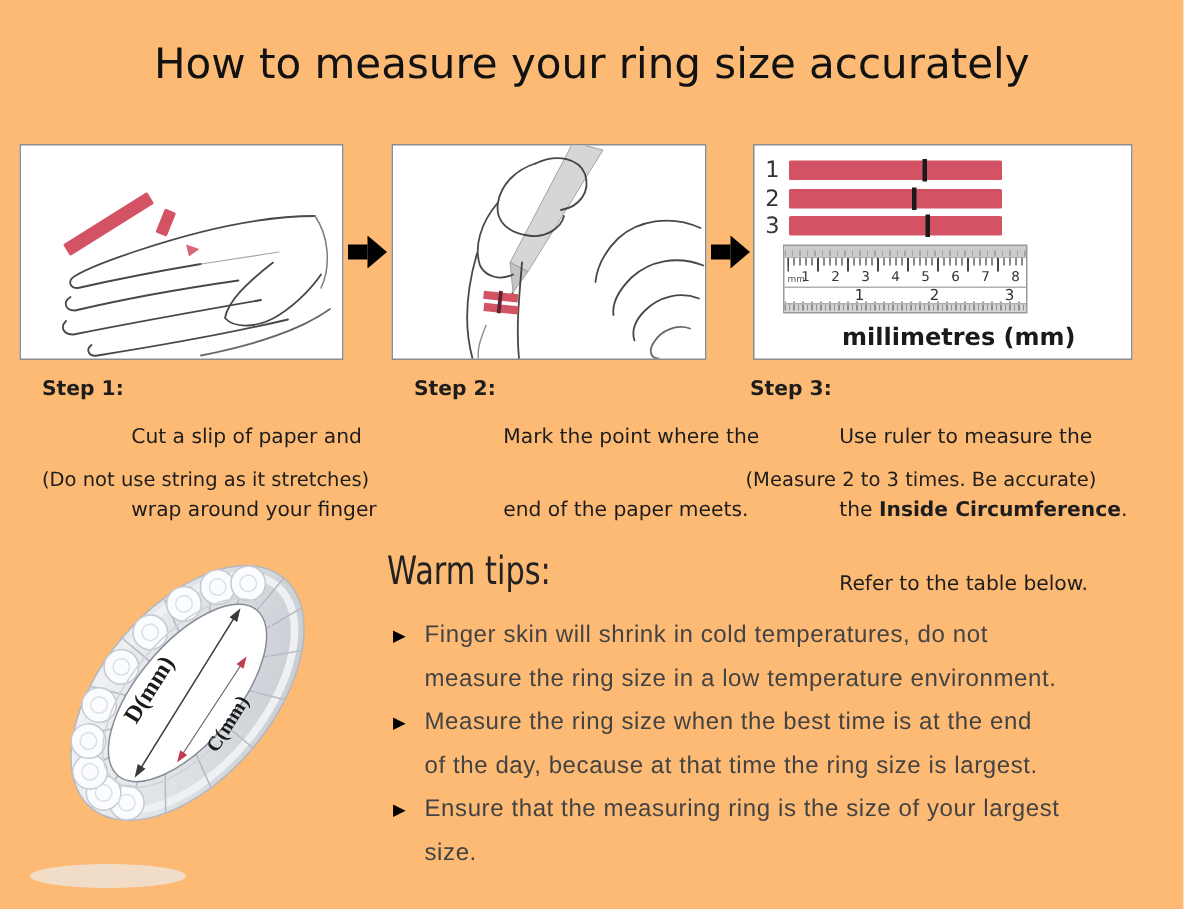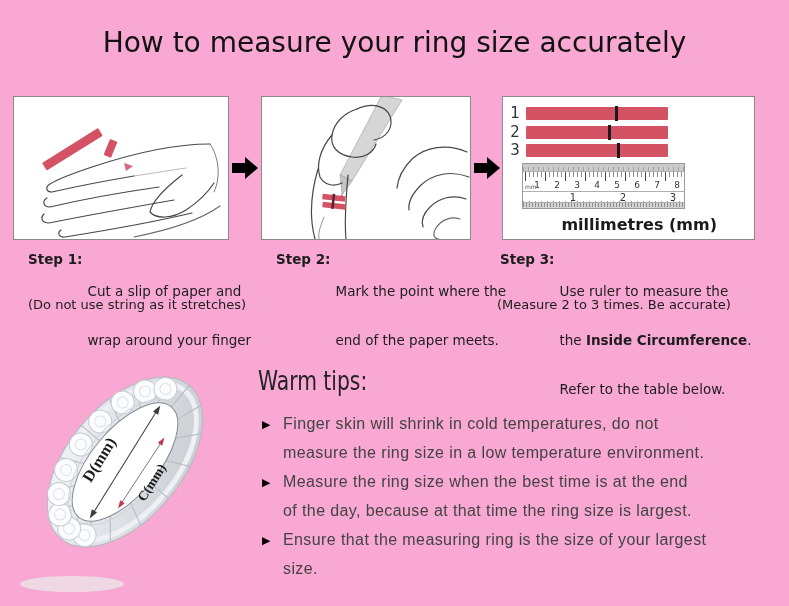--- a/index.html
+++ b/index.html
@@ -1,16 +1,16 @@
 <!DOCTYPE html>
 <html><head>
 <meta charset="utf-8">
 <style>
   html,body{margin:0;padding:0;background:#fff;}
-  .page{position:relative;width:789px;height:606px;background:#f9a8d4;overflow:hidden;
+  .page{position:relative;width:789px;height:606px;background:#fdba74;overflow:hidden;
         font-family:"DejaVu Sans",sans-serif;color:#1d1d1d;}
 
   
   .title{position:absolute;top:26px;left:0;right:0;text-align:center;
          font-size:28px;font-weight:500;letter-spacing:0px;color:#121212;margin:0;}
 
   
   .panel{position:absolute;top:96px;height:142px;background:#fff;border:1px solid #8c8c8c;}
   .p1{left:13px;width:214px;}
   .p2{left:261px;width:208px;}
@@ -57,21 +57,21 @@
      font-size:16px;font-weight:bold;color:#1a1a1a;}
 
   
   .caption{position:absolute;top:251px;display:flex;gap:5px;
            font-size:13.5px;line-height:17px;color:#1d1d1d;}
   .c1{left:28px;} .c2{left:276px;} .c3{left:500px;}
   .cap-label{font-weight:bold;white-space:nowrap;}
   .cap-line{display:block;white-space:nowrap;margin-top:32px;}
 
   
-  .note{position:absolute;top:297px;font-size:13px;color:#1d1d1d;white-space:nowrap;}
+  .note{position:absolute;top:313px;font-size:13px;color:#1d1d1d;white-space:nowrap;}
   .note-left{left:28px;} .note-right{left:497px;}
 
   
   .ring-fig{position:absolute;left:0px;top:354px;width:254px;height:250px;}
 
   
   .tips-heading{position:absolute;left:258px;top:366px;font-size:26px;font-weight:400;color:#222;
                 transform:scaleX(0.78);transform-origin:left top;white-space:nowrap;margin:0;}
   .tips{position:absolute;left:262px;top:409px;width:510px;
         font-family:"Liberation Sans",sans-serif;font-size:16px;letter-spacing:0.4px;

